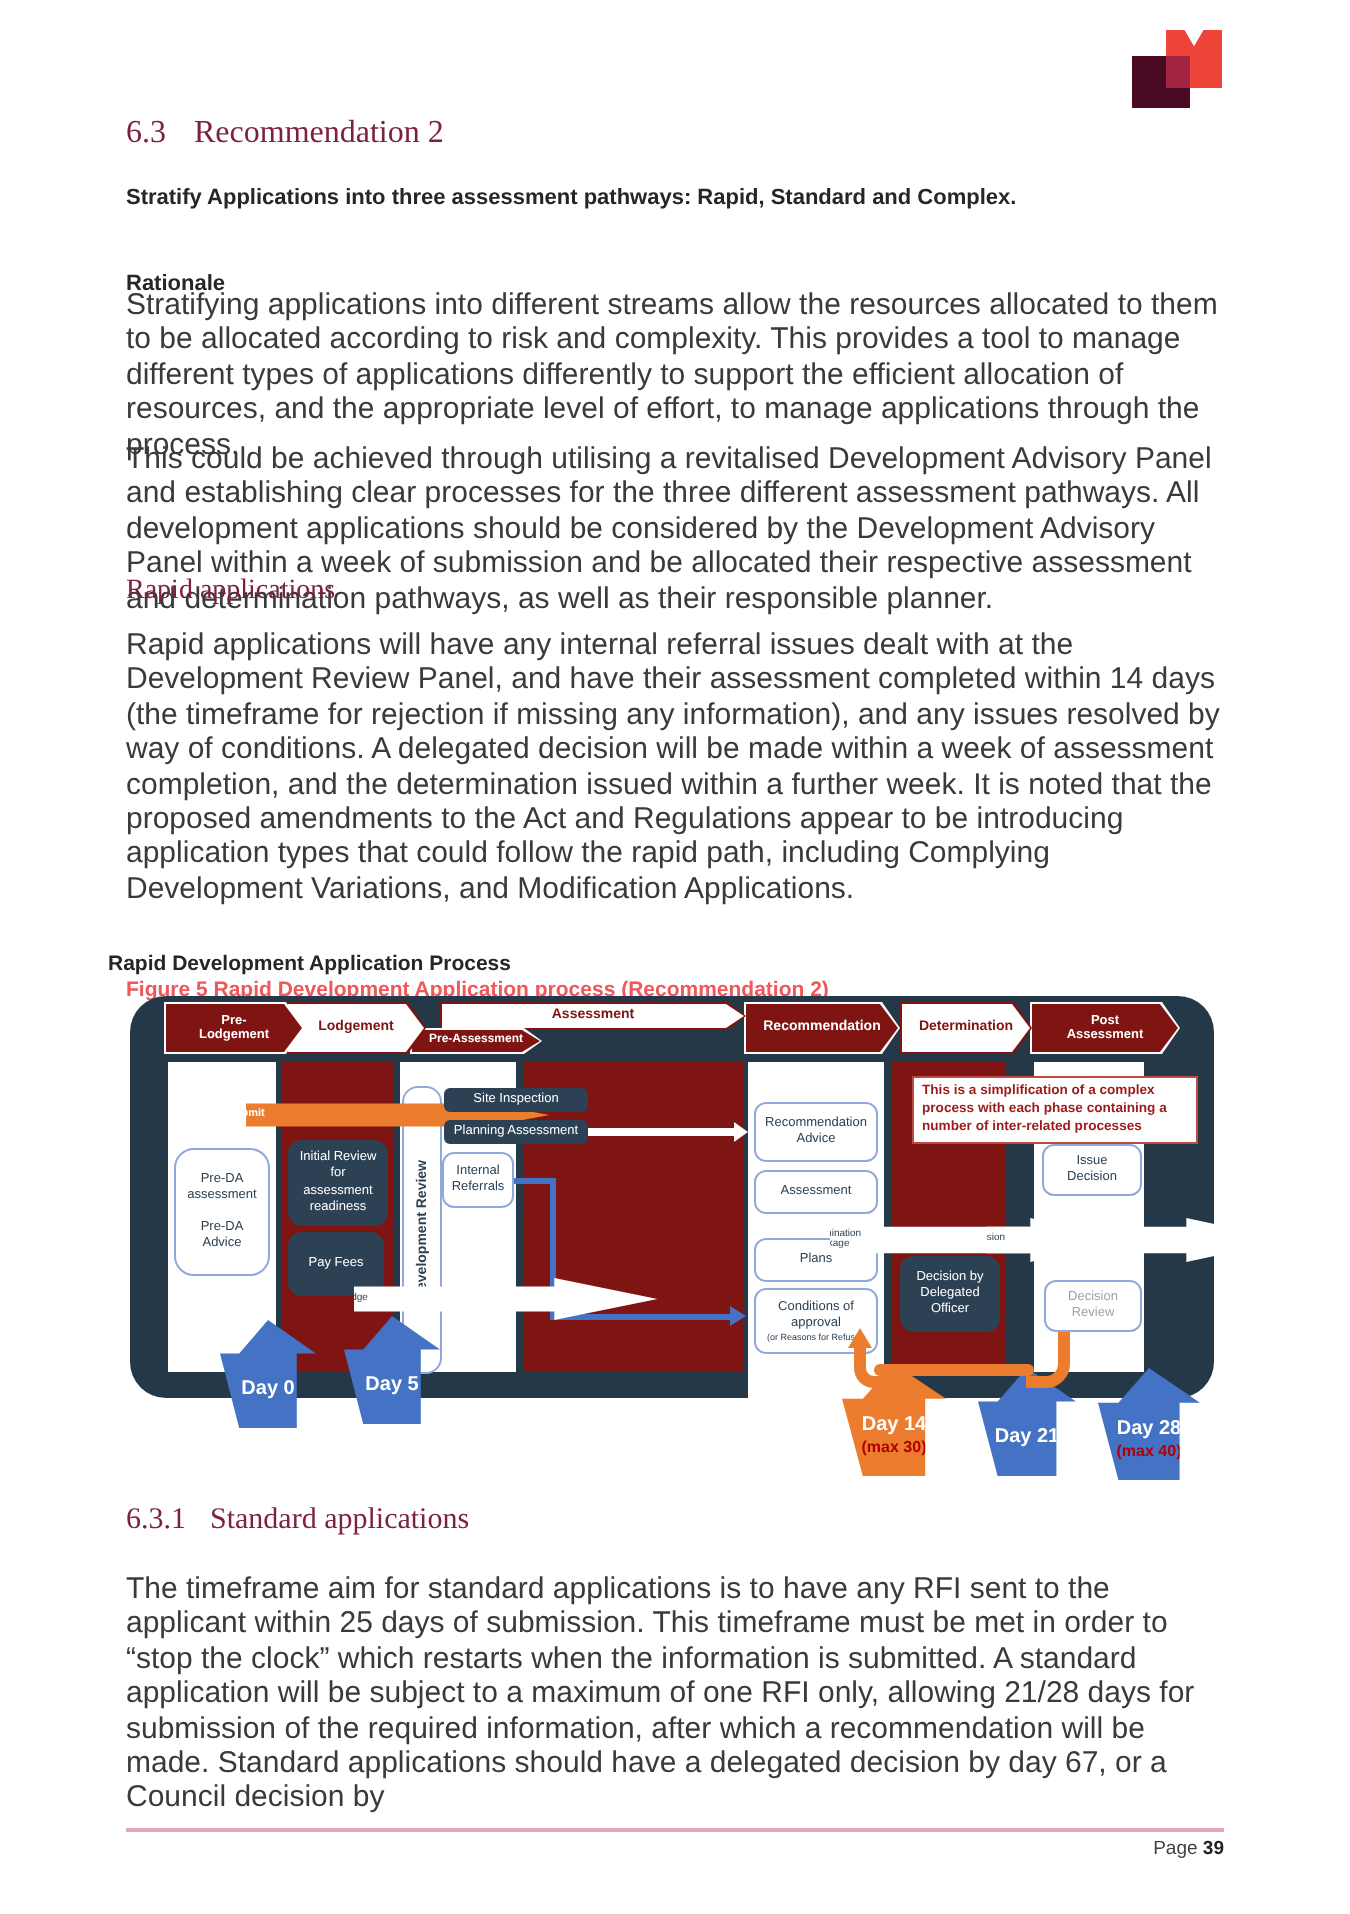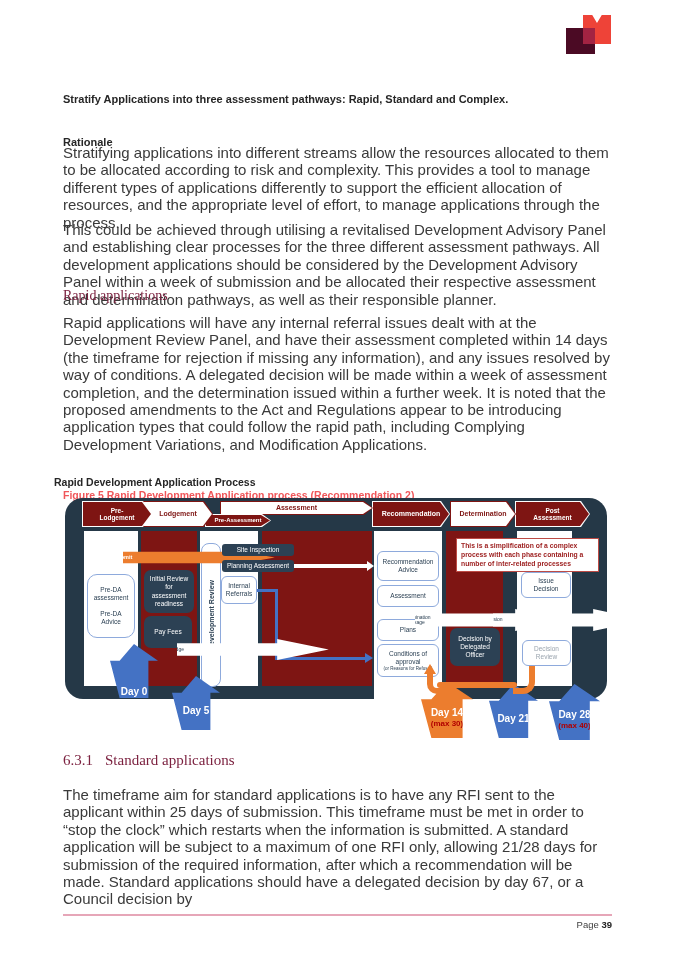--- a/index.html
+++ b/index.html
@@ -88,20 +88,23 @@
 <body>
 
 <div class="page">
 
   <div class="abs" style="left:566px;top:12px;width:46px;height:42px;">
     <div class="abs logo-m" style="left:17px;top:3px;width:28px;height:29px;"></div>
     <div class="abs logo-dark" style="left:0;top:16px;width:29px;height:26px;"></div>
     <div class="abs logo-mix" style="left:17px;top:16px;width:12px;height:16px;"></div>
   </div>
 
+  <div class="abs h1" style="left:63px;top:58px;">
+    <span class="num">6.3</span><span>Recommendation 2</span>
+  </div>
 
   <div class="abs boldline" style="left:63px;top:93px;">Stratify Applications into three assessment pathways: Rapid, Standard and Complex.</div>
   <div class="abs boldline" style="left:63px;top:136px;">Rationale</div>
 
   <div class="abs body-p" style="left:63px;top:144px;">Stratifying applications into different streams allow the resources allocated to them to be allocated according to risk and complexity. This provides a tool to manage different types of applications differently to support the efficient allocation of resources, and the appropriate level of effort, to manage applications through the process.</div>
   <div class="abs body-p" style="left:63px;top:221px;">This could be achieved through utilising a revitalised Development Advisory Panel and establishing clear processes for the three different assessment pathways.  All development applications should be considered by the Development Advisory Panel within a week of submission and be allocated their respective assessment and determination pathways, as well as their responsible planner.</div>
 
   <div class="abs h2" style="left:63px;top:288px;">Rapid applications</div>
   <div class="abs body-p" style="left:63px;top:314px;">Rapid applications will have any internal referral issues dealt with at the Development Review Panel, and have their assessment completed within 14 days (the timeframe for rejection if missing any information), and any issues resolved by way of conditions. A delegated decision will be made within a week of assessment completion, and the determination issued within a further week. It is noted that the proposed amendments to the Act and Regulations appear to be introducing application types that could follow the rapid path, including Complying Development Variations, and Modification Applications.</div>
 
@@ -201,24 +204,24 @@
 Decision</div>
     <div class="bbox ml" style="left:457px;top:142px;width:49px;height:26px;color:#9AA4AE;">Decision
 Review</div>
 
     <div class="ocr" style="left:448px;top:168px;width:16px;height:22px;z-index:5;"></div>
     <div class="oh" style="left:372px;top:184px;width:80px;height:6px;z-index:5;"></div>
     <div class="ocl" style="left:362px;top:176px;width:12px;height:14px;z-index:5;"></div>
     <div class="ohead" style="left:359px;top:166px;z-index:5;"></div>
   </div>
 
-  <div class="uparrow blue" style="left:110px;top:644px;width:48px;height:54px;justify-content:flex-end;">
+  <div class="uparrow blue" style="left:110px;top:660px;width:48px;height:54px;">
     <span class="dl">Day 0</span>
   </div>
-  <div class="uparrow blue" style="left:172px;top:676px;width:48px;height:54px;">
+  <div class="uparrow blue" style="left:172px;top:658px;width:48px;height:54px;">
     <span class="dl">Day 5</span>
   </div>
   <div class="uparrow orange" style="left:421px;top:682px;width:52px;height:56px;">
     <span class="dl">Day 14</span>
     <span class="ds">(max 30)</span>
   </div>
   <div class="uparrow blue" style="left:489px;top:684px;width:49px;height:54px;">
     <span class="dl">Day 21</span>
   </div>
   <div class="uparrow blue" style="left:549px;top:684px;width:51px;height:56px;">

